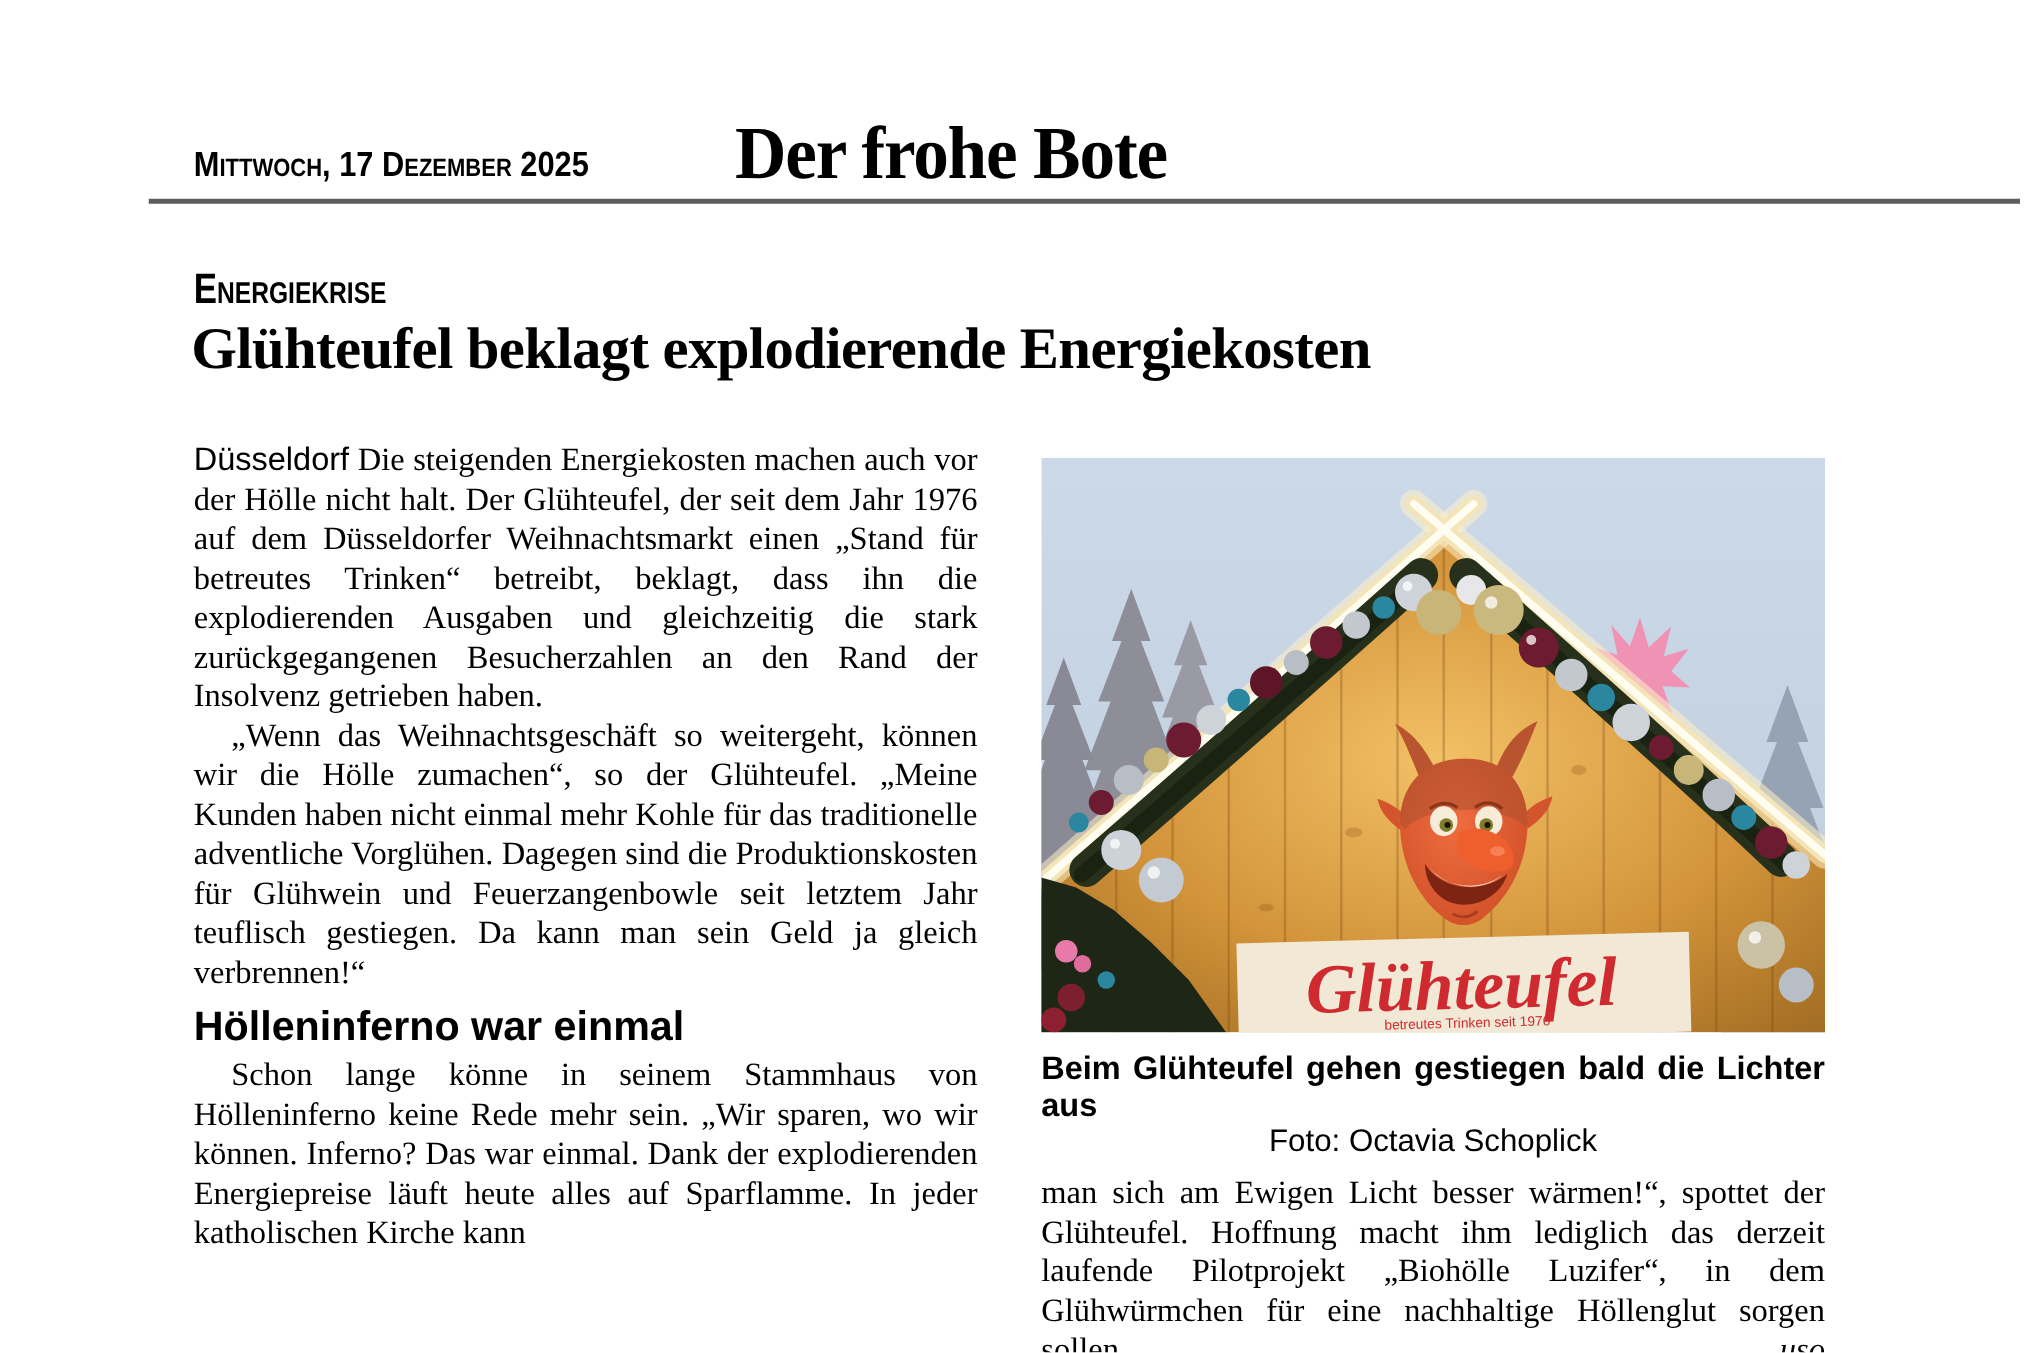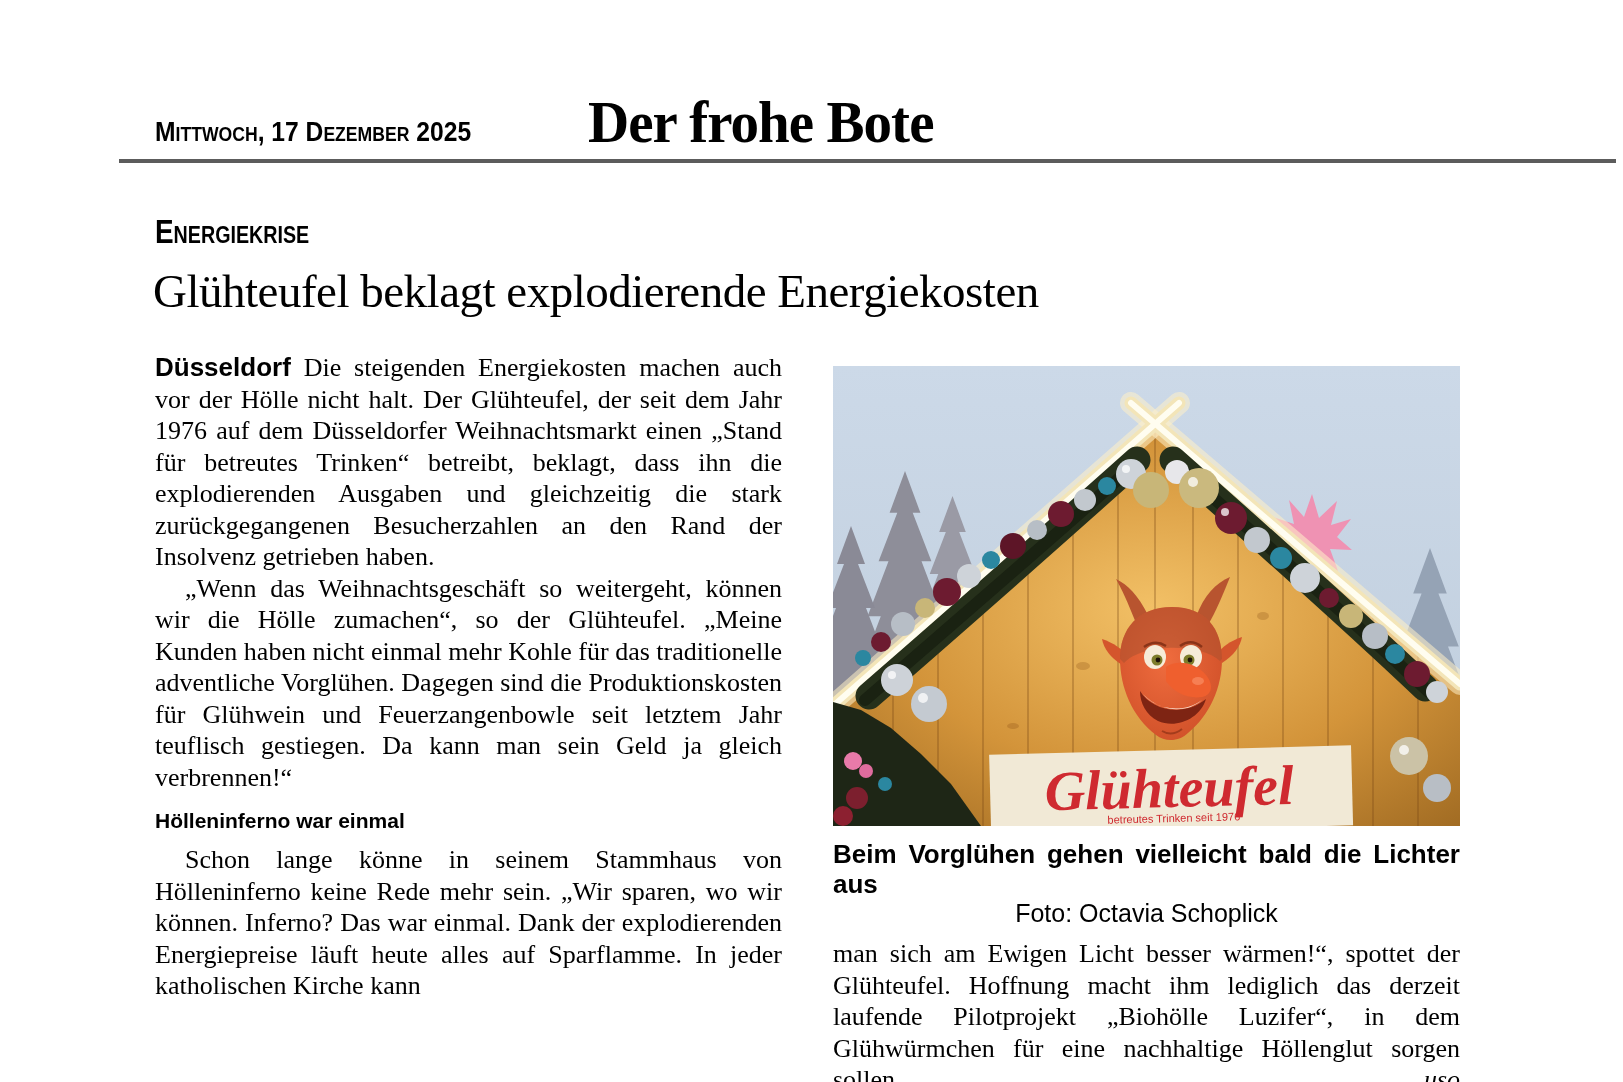--- a/index.html
+++ b/index.html
@@ -10,30 +10,30 @@
              font-weight:bold;font-size:28px;font-variant:small-caps;letter-spacing:0px;
              transform:scaleX(.88);transform-origin:left center;white-space:nowrap;}
   #masthead-title{position:absolute;left:588px;top:88px;font-family:"Liberation Serif",serif;
              font-weight:bold;font-size:60px;letter-spacing:-1px;transform:scaleX(.95);
              transform-origin:left center;white-space:nowrap;}
   #masthead-rule{position:absolute;left:119px;top:159px;width:1497px;height:4px;background:#5c5c5c;}
 
   #kicker{position:absolute;left:155px;top:212px;font-family:"Liberation Sans",sans-serif;
           font-weight:bold;font-size:34px;font-variant:small-caps;
           transform:scaleX(.82);transform-origin:left center;white-space:nowrap;}
-  #headline{position:absolute;left:153px;top:264px;font-family:"Liberation Serif",serif;
-          font-weight:normal;font-size:47px;letter-spacing:-.5px;white-space:nowrap;}
+  #headline{position:absolute;left:153px;top:252px;font-family:"Liberation Serif",serif;
+          font-weight:bold;font-size:47px;letter-spacing:-.5px;white-space:nowrap;}
 
   .col{position:absolute;width:627px;font-size:26px;line-height:31.5px;text-align:justify;}
   #col-left{left:155px;top:352px;}
   #col-right{left:833px;top:366px;}
   .col p{margin:0;}
   p.indent{text-indent:30px;}
-  .dateline{font-family:"Liberation Sans",sans-serif;font-weight:bold;}
-  #subheading{font-family:"Liberation Sans",sans-serif;font-weight:bold;font-size:21px;
+  .dateline{font-family:"Liberation Sans",sans-serif;font-weight:normal;}
+  #subheading{font-family:"Liberation Sans",sans-serif;font-weight:bold;font-size:33px;
           line-height:28px;margin:14px 0 9px 0;text-align:left;}
 
   #photo-frame{width:627px;height:460px;overflow:hidden;}
   #photo-caption{font-family:"Liberation Sans",sans-serif;font-weight:bold;font-size:26px;
           line-height:30px;margin-top:13px;text-align:justify;text-align-last:justify;}
   #photo-credit{font-family:"Liberation Sans",sans-serif;font-size:25px;line-height:27px;
           text-align:center;margin-top:1px;}
   #p5{margin-top:11px;position:relative;}
   #signature{position:absolute;right:0;bottom:0;font-style:italic;}
 </style>
@@ -201,18 +201,18 @@
         <g>
           <path d="M0,336 L28,344 L58,362 L88,388 L118,418 L148,460 L0,460 Z" fill="#1e2616"></path>
           <circle cx="20" cy="395" r="9" fill="#e87aa9"></circle>
             <circle cx="33" cy="405" r="7" fill="#e06c9e"></circle>
           <circle cx="24" cy="432" r="11" fill="#7c1f2e"></circle>
             <circle cx="52" cy="418" r="7" fill="#2b87a0"></circle>
           <circle cx="10" cy="450" r="10" fill="#8c2030"></circle>
         </g>
       </svg>
     </div>
-    <div id="photo-caption">Beim Vorglühen gehen vielleicht bald die Lichter aus</div>
+    <div id="photo-caption">Beim Glühteufel gehen gestiegen bald die Lichter aus</div>
     <div id="photo-credit">Foto: Octavia Schoplick</div>
     <p id="p5"><span>man sich am Ewigen Licht besser wärmen!“, spottet der Glühteufel. Hoffnung macht ihm lediglich das derzeit laufende Pilotprojekt „Biohölle Luzifer“, in dem Glühwürmchen für eine nachhaltige Höllenglut sorgen sollen.</span><span id="signature">uso</span></p>
   </div>
 
 </div>
 
 </body></html>

